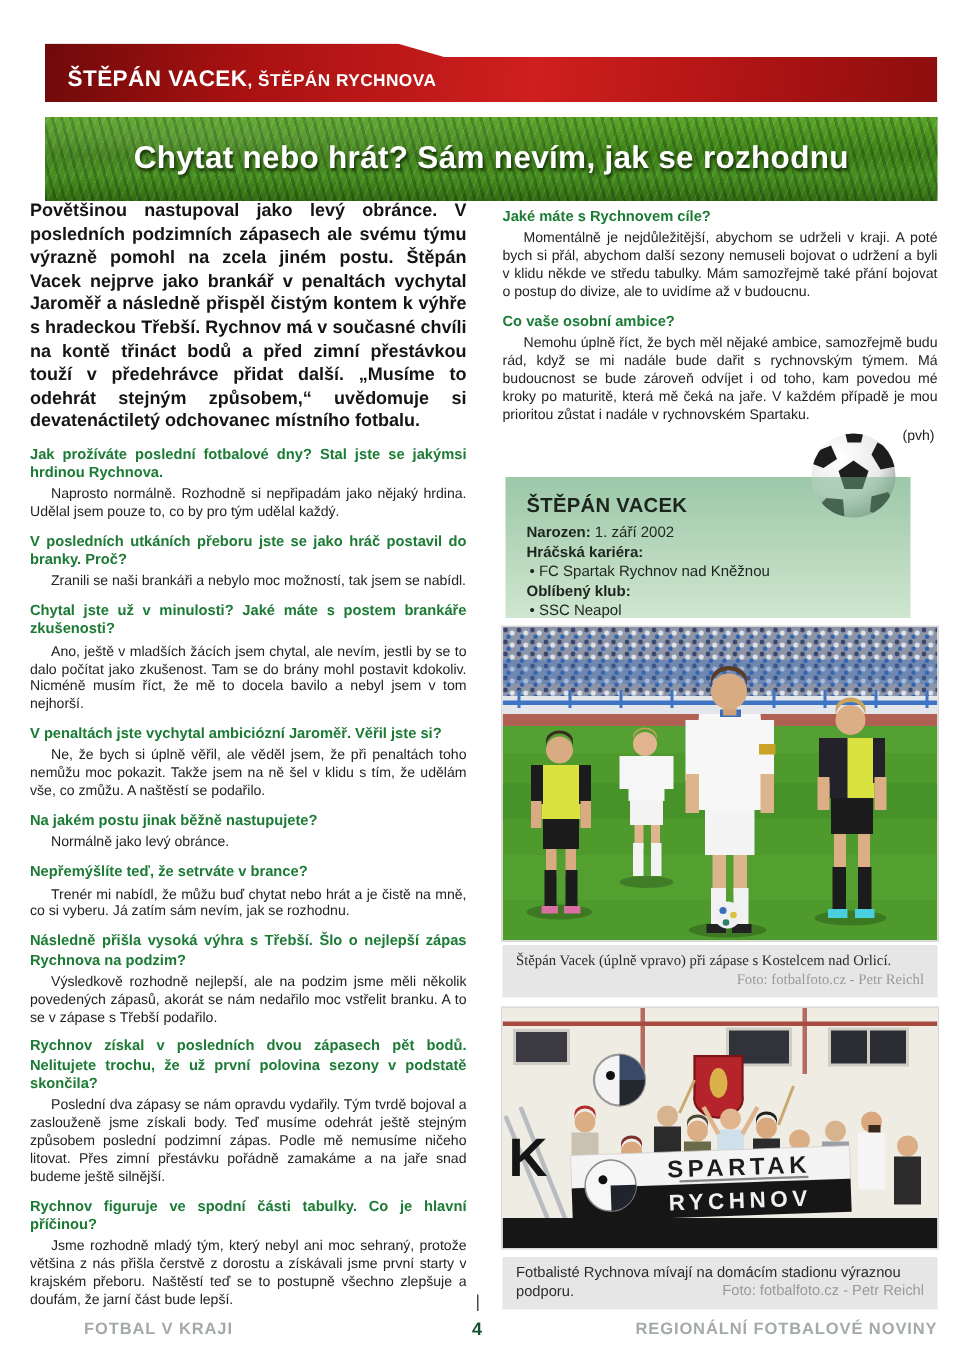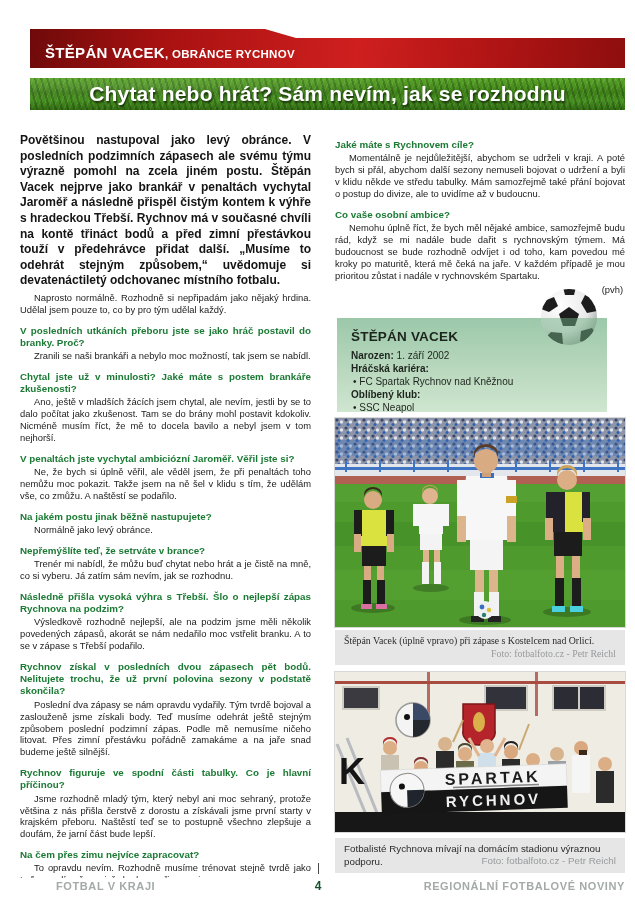--- a/index.html
+++ b/index.html
@@ -11,21 +11,21 @@
   
   .red-band {
     position:absolute; left:30px; top:29px; width:595px; height:39px;
     background:linear-gradient(97deg,#6f0a0a 0%,#a81111 22%,#cf1f1f 55%,#b01414 78%,#8e0e0e 100%);
     clip-path:polygon(0 0,235px 0,266px 9px,100% 9px,100% 100%,0 100%);
   }
   .kicker { position:absolute; left:15px; bottom:6px; color:#fff; white-space:nowrap; }
   .kicker-name { font-size:15px; font-weight:bold; letter-spacing:.3px; }
   .kicker-role { font-size:11.5px; font-weight:bold; letter-spacing:.3px; }
   .grass-bar {
-    position:absolute; left:30px; top:78px; width:595px; height:32px;
+    position:absolute; left:30px; top:78px; width:595px; height:56px;
     background:
       radial-gradient(ellipse at 18% 25%, rgba(255,255,255,.10), transparent 45%),
       repeating-linear-gradient(75deg, rgba(0,0,0,.20) 0 2px, transparent 2px 6px),
       repeating-linear-gradient(-68deg, rgba(255,255,255,.09) 0 1px, transparent 1px 5px),
       linear-gradient(180deg,#5aa728 0%,#3c7f16 45%,#479120 70%,#2f6a10 100%);
     display:flex; align-items:center; justify-content:center;
   }
   .headline {
     color:#fff; font-size:21px; font-weight:bold; letter-spacing:.2px;
     text-shadow:1px 2px 2px rgba(15,35,5,.85);
@@ -67,32 +67,33 @@
   .footer-page  { position:absolute; left:308px; top:879px; width:20px; text-align:center; font-size:12px; font-weight:bold; color:#17512c; }
   .footer-tick  { position:absolute; left:318px; top:863px; width:1px; height:11px; background:#4a4a4a; }
 </style>
 </head>
 <body>
 
 <div class="page">
 
   <div class="red-band">
     <div class="kicker">
-      <span class="kicker-name">ŠTĚPÁN VACEK</span><span class="kicker-role">, OBRÁNCE RYCHNOV</span>
+      <span class="kicker-name">ŠTĚPÁN VACEK</span><span class="kicker-role">, ŠTĚPÁN RYCHNOVA</span>
     </div>
   </div>
 
   <div class="grass-bar">
     <div class="headline">Chytat nebo hrát? Sám nevím, jak se rozhodnu</div>
   </div>
 
   <div class="col-left">
     <p class="intro">Povětšinou nastupoval jako levý obránce. V posledních podzimních zápasech ale svému týmu výrazně pomohl na zcela jiném postu. Štěpán Vacek nejprve jako brankář v penaltách vychytal Jaroměř a následně přispěl čistým kontem k výhře s hradeckou Třebší. Rychnov má v současné chvíli na kontě třináct bodů a před zimní přestávkou touží v předehrávce přidat další. „Musíme to odehrát stejným způsobem,“ uvědomuje si devatenáctiletý odchovanec místního fotbalu.</p>
 
     <div>
+      <p class="q">Jak prožíváte poslední fotbalové dny? Stal jste se jakýmsi hrdinou Rychnova.</p>
       <p class="a">Naprosto normálně. Rozhodně si nepřipadám jako nějaký hrdina. Udělal jsem pouze to, co by pro tým udělal každý.</p>
     </div>
     <div>
       <p class="q">V posledních utkáních přeboru jste se jako hráč postavil do branky. Proč?</p>
       <p class="a">Zranili se naši brankáři a nebylo moc možností, tak jsem se nabídl.</p>
     </div>
     <div>
       <p class="q">Chytal jste už v minulosti? Jaké máte s postem brankáře zkušenosti?</p>
       <p class="a">Ano, ještě v mladších žácích jsem chytal, ale nevím, jestli by se to dalo počítat jako zkušenost. Tam se do brány mohl postavit kdokoliv. Nicméně musím říct, že mě to docela bavilo a nebyl jsem v tom nejhorší.</p>
     </div>
@@ -126,21 +127,21 @@
     </div>
   </div>
 
   <div class="col-right">
     <div>
       <p class="q" style="margin-top:6px;">Jaké máte s Rychnovem cíle?</p>
       <p class="a">Momentálně je nejdůležitější, abychom se udrželi v kraji. A poté bych si přál, abychom další sezony nemuseli bojovat o udržení a byli v klidu někde ve středu tabulky. Mám samozřejmě také přání bojovat o postup do divize, ale to uvidíme až v budoucnu.</p>
     </div>
     <div>
       <p class="q">Co vaše osobní ambice?</p>
-      <p class="a">Nemohu úplně říct, že bych měl nějaké ambice, samozřejmě budu rád, když se mi nadále bude dařit s rychnovským týmem. Má budoucnost se bude rozhodně odvíjet i od toho, kam povedou mé kroky po maturitě, která mě čeká na jaře. V každém případě je mou prioritou zůstat i nadále v rychnovském Spartaku.</p>
+      <p class="a">Nemohu úplně říct, že bych měl nějaké ambice, samozřejmě budu rád, když se mi nadále bude dařit s rychnovským týmem. Má budoucnost se bude zároveň odvíjet i od toho, kam povedou mé kroky po maturitě, která mě čeká na jaře. V každém případě je mou prioritou zůstat i nadále v rychnovském Spartaku.</p>
     </div>
     <p class="byline">(pvh)</p>
   </div>
 
   <div class="info-box">
     <div class="info-title">ŠTĚPÁN VACEK</div>
     <div class="info-line"><span class="info-label">Narozen:</span><span> 1. září 2002</span></div>
     <div class="info-line info-label">Hráčská kariéra:</div>
     <div class="info-bullet">•  FC Spartak Rychnov nad Kněžnou</div>
     <div class="info-line info-label">Oblíbený klub:</div>

